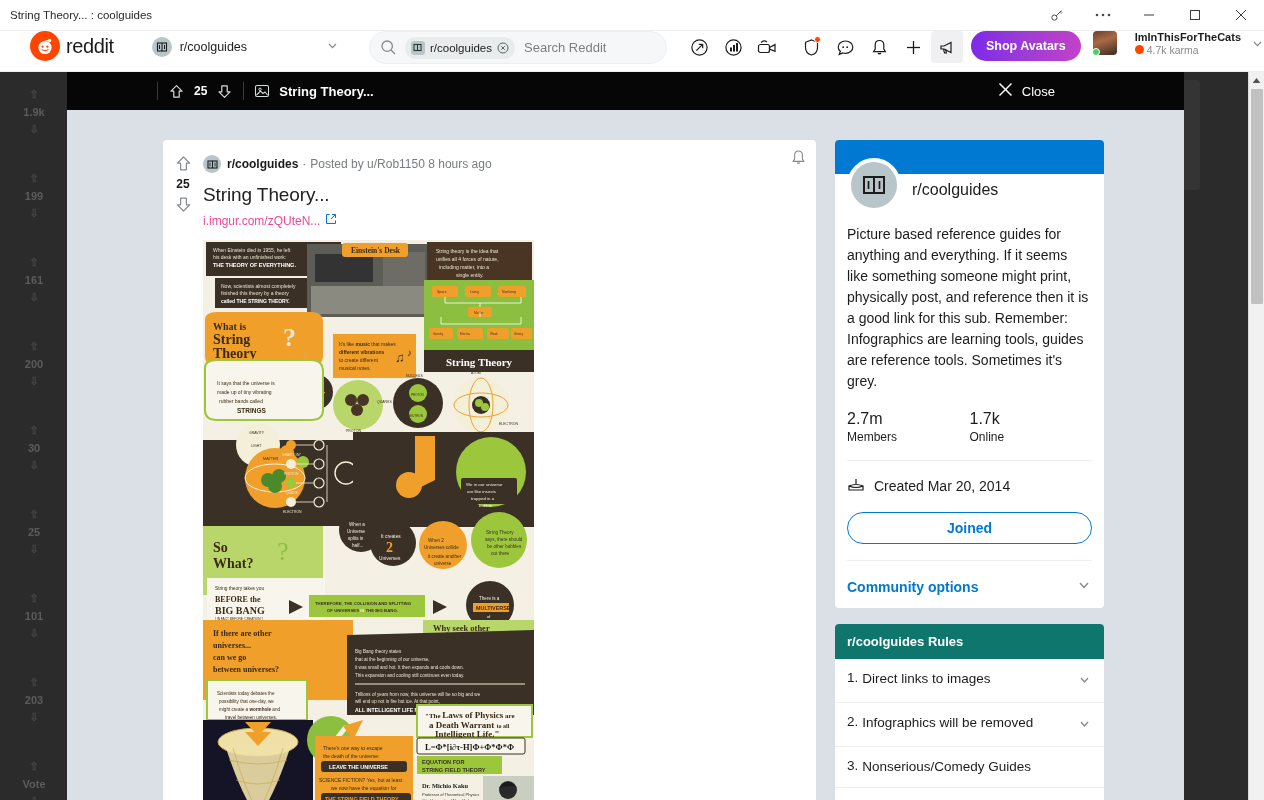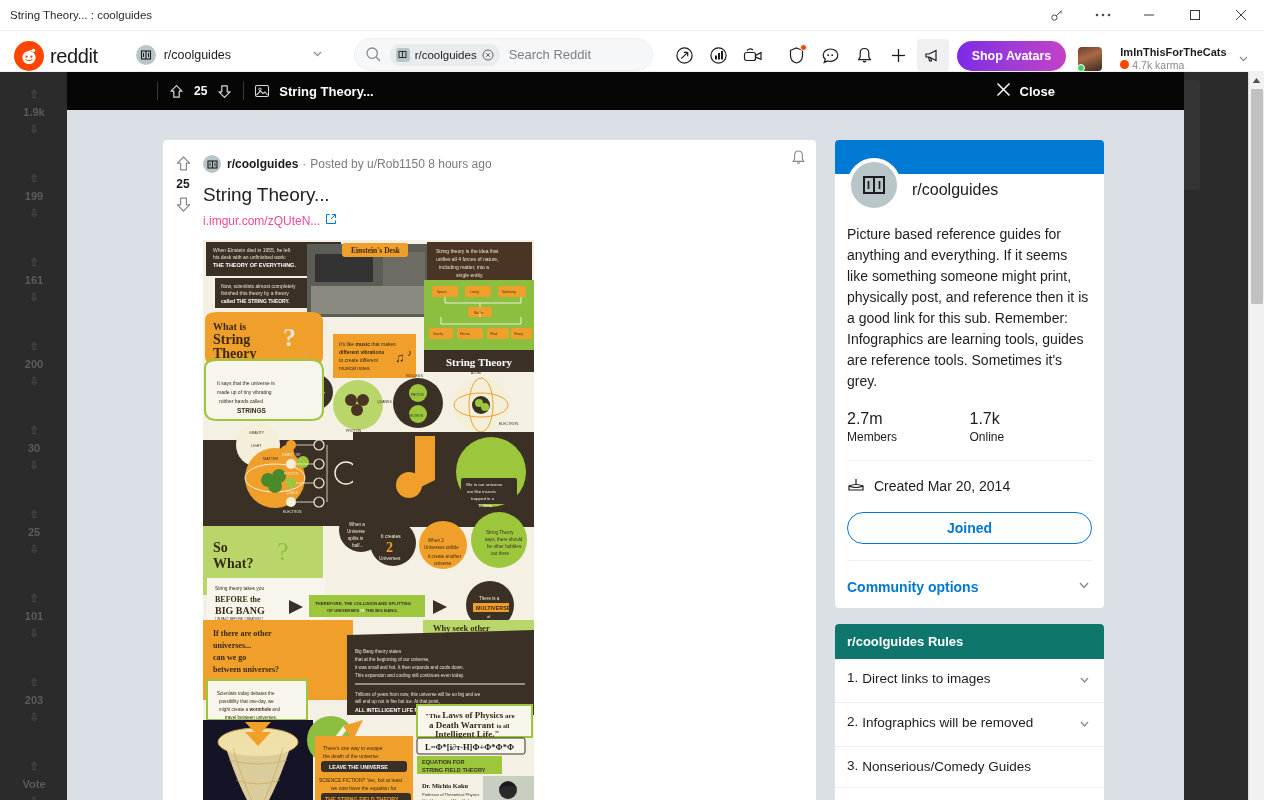--- a/index.html
+++ b/index.html
@@ -23,22 +23,22 @@
   .win-ctrls { margin-left:auto; display:flex; align-items:center; height:31px; }
   .win-btn {
     width:46px; height:31px; display:flex; align-items:center; justify-content:center;
     color:#3b3b3b;
   }
   .win-btn svg { display:block; }
 
   
   .rheader {
     position:absolute; top:31px; left:0; width:1264px; height:41px;
-    background:#ffffff; display:flex; align-items:flex-end;
-    border-bottom:1px solid #edeff1; z-index:5;
+    background:#ffffff; display:flex; align-items:flex-start;
+    border-bottom:1px solid #edeff1; z-index:5;padding-left:16px;
   }
   .logo-wrap { display:flex; align-items:center; margin-left:14px; }
   .logo-mark {
     width:30px;height:30px;border-radius:50%;background:#ff4500;
     display:flex;align-items:center;justify-content:center;
   }
   .logo-text { font-size:20px; font-weight:400; color:#1a1a1b; margin-left:6px; letter-spacing:-0.4px;}
   .sub-select {
     display:flex;align-items:center; margin-left:32px; width:200px; height:32px;
     padding:0 6px; border-radius:4px; cursor:pointer;
@@ -125,21 +125,21 @@
   .modalbar {
     position:absolute; top:72px; left:67px; width:1117px; height:38px;
     background:#060606; display:flex; align-items:center; z-index:20;
   }
   .mb-div { width:1px; height:18px; background:#3a3a3a; margin:0 10px; }
   .mb-count { font-size:12px; font-weight:bold; color:#fff; margin:0 9px; }
   .mb-ico { display:flex; align-items:center; color:#d7dadc; }
   .mb-title { font-size:13px; color:#ffffff; font-weight:bold; margin-left:9px; }
   .mb-close {
     margin-left:auto; margin-right:129px; display:flex; align-items:center; gap:9px;
-    color:#ffffff; font-size:13px; font-weight:bold; cursor:pointer;
+    color:#ffffff; font-size:13px; font-weight:normal; cursor:pointer;
   }
 
   
   .modal-content {
     position:absolute; top:110px; left:67px; width:1117px; height:690px;
     background:#dae0e6; overflow:hidden; z-index:15;
   }
   .modal-inner { display:flex; padding:30px 0 0 96px; gap:19px; }
 
   

